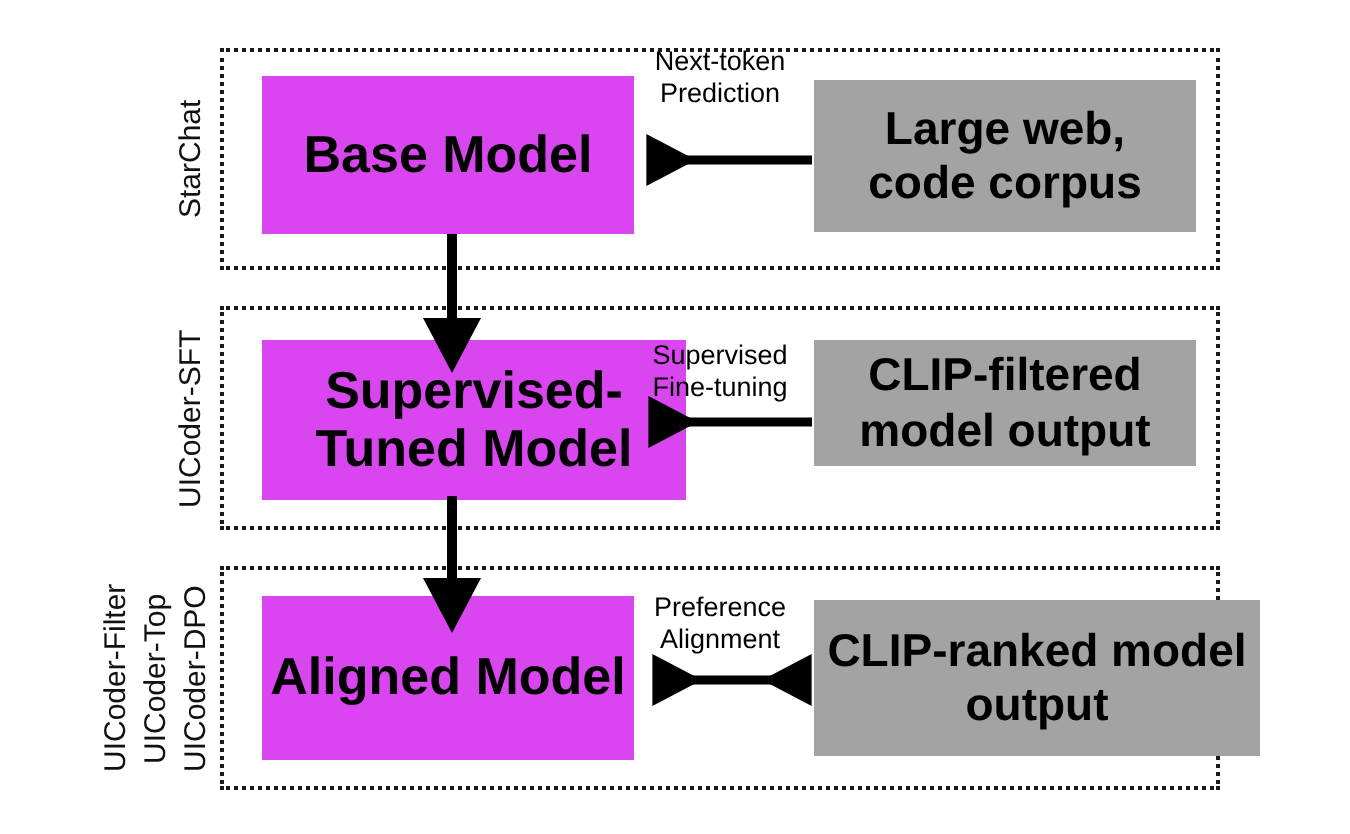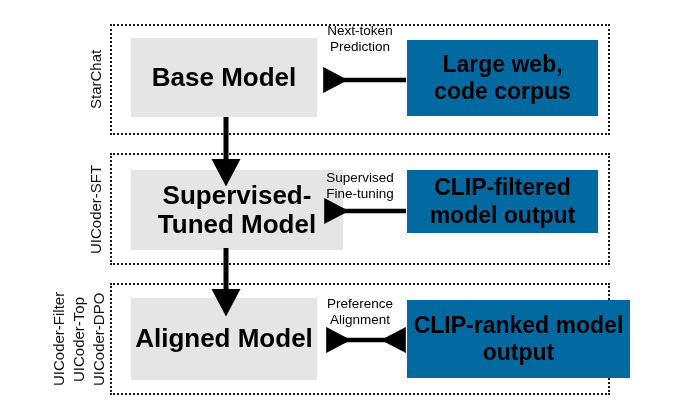--- a/index.html
+++ b/index.html
@@ -71,40 +71,40 @@
     height: 112px;
     width: 20px;
     display: flex;
     align-items: center;
     justify-content: center;
   }
 
   
   .model-box {
     position: absolute;
-    background: #e5e5e5;
+    background: #d946ef;
     display: flex;
     align-items: center;
     justify-content: center;
     text-align: center;
     font-size: 26px;
     font-weight: bold;
     color: #000000;
     line-height: 1.12;
     box-sizing: border-box;
     padding: 0 3px;
   }
   .model-1 { left: 131px; top: 38px;  width: 186px; height: 79px; }
   .model-2 { left: 131px; top: 170px; width: 212px; height: 80px; }
   .model-3 { left: 131px; top: 298px; width: 186px; height: 82px; text-align: center; }
 
   
   .data-box {
     position: absolute;
-    background: #0369a1;
+    background: #a3a3a3;
     display: flex;
     align-items: center;
     justify-content: center;
     text-align: center;
     font-size: 23px;
     font-weight: bold;
     color: #000000;
     line-height: 1.18;
     box-sizing: border-box;
     padding: 0 6px;

